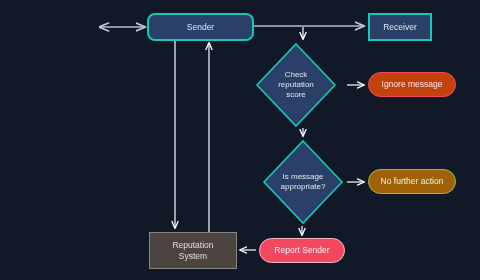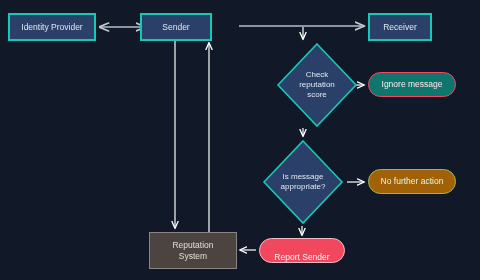--- a/index.html
+++ b/index.html
@@ -48,30 +48,29 @@
     border: 1px solid #8b8580;
     color: #e2ddd8;
     font-size: 8.5px;
   }
   
   .pill {
     border-radius: 999px;
     font-size: 8.5px;
   }
   .pill-danger {
-    background: #0f766e;
+    background: #c2410c;
     border: 1.5px solid #f2485f;
     color: #ffe9ec;
     justify-content: center;
   }
   .pill-danger-alt {
     background: #f2485f;
     border: 1.5px solid #f6b9c2;
     color: #fff1f3;
-    align-items: flex-end;
   }
   .pill-success {
     background: #a16207;
     border: 1.5px solid #9aba4a;
     color: #e6f5e4;
   }
   
   .diamond-wrap {
     position: absolute;
     z-index: 2;
@@ -156,33 +155,30 @@
 
     <g>
       <line x1="175" y1="41" x2="175" y2="228" stroke="#ffffff" stroke-width="1.2" marker-end="url(#ah-white)"></line>
     </g>
 
     <g>
       <line x1="209" y1="232" x2="209" y2="43" stroke="#ffffff" stroke-width="1.2" marker-end="url(#ah-white)"></line>
     </g>
   </svg>
 
-  <div class="node box-entity" style="left:8px; top:13px; width:88px; height:28px;">
-    <span class="lbl">Identity Provider</span>
-  </div>
-
-  <div class="node box-entity" style="left:140px; top:13px; width:72px; height:28px;">
+
+  <div class="node box-entity" style="left:147px; top:13px; width:107px; height:28px;border-radius:8px;">
     <span class="lbl">Sender</span>
   </div>
 
   <div class="node box-entity" style="left:368px; top:13px; width:64px; height:28px;">
     <span class="lbl">Receiver</span>
   </div>
 
-  <div class="diamond-wrap" style="left:276px; top:42px; width:82px; height:86px;">
+  <div class="diamond-wrap" style="left:255px; top:42px; width:82px; height:86px;">
     <svg class="diamond-shape" viewBox="0 0 82 86">
       <polygon points="41,2 80,43 41,84 2,43" fill="#2b4068" stroke="#17c9b4" stroke-width="1.6"></polygon>
     </svg>
     <div class="diamond-label">
       <span class="lbl">Check
 reputation
 score</span>
     </div>
   </div>
 

